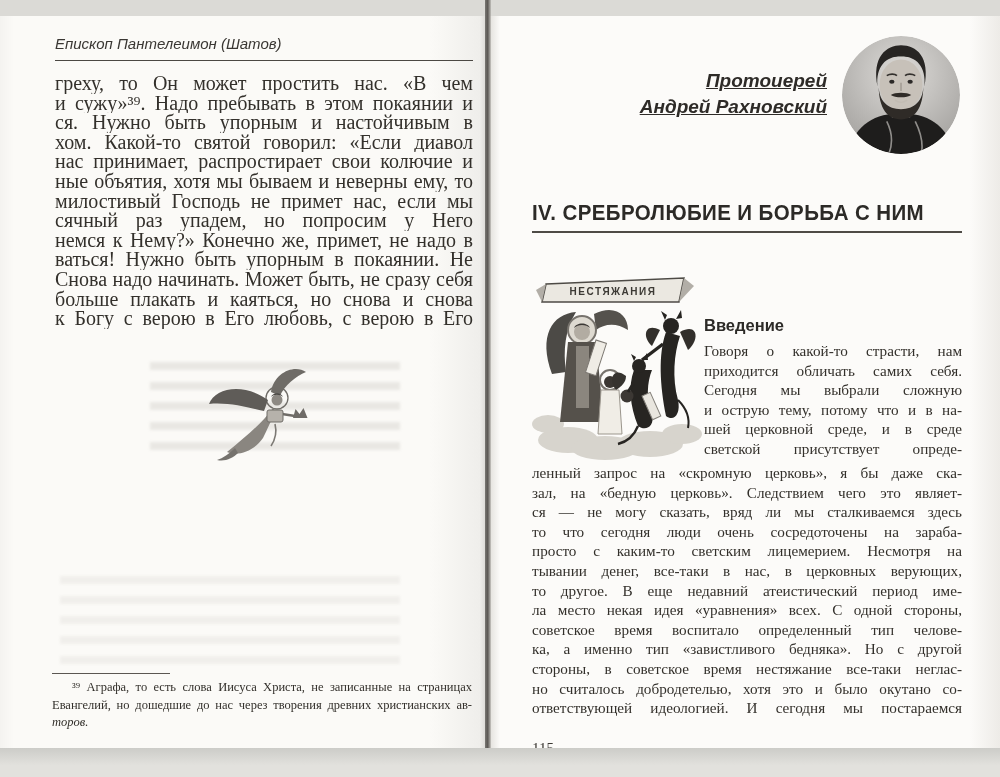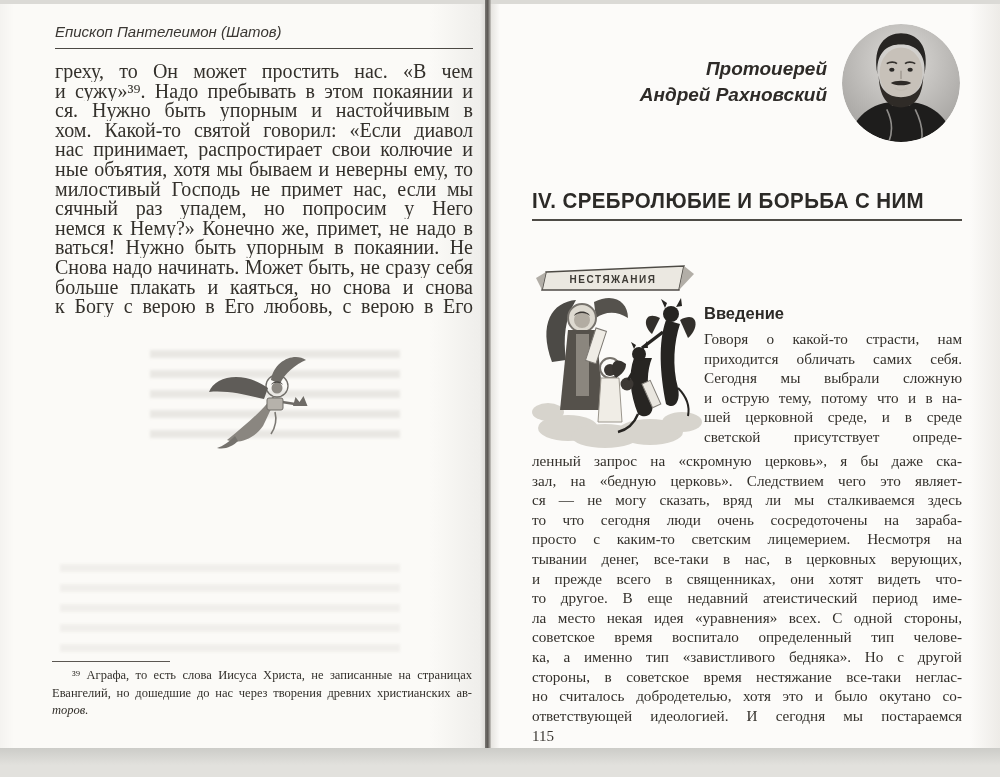--- a/index.html
+++ b/index.html
@@ -4,21 +4,21 @@
 <style>
   html,body{margin:0;padding:0;}
   body{
     width:1000px;height:777px;
     background:#dbdad6;
     font-family:"Liberation Serif", serif;
     overflow:hidden;
   }
   #spread{position:relative;width:1000px;height:777px;}
   .page{
-    position:absolute;top:4px;height:748px;
+    position:absolute;top:16px;height:748px;
     background:#fbfaf7;
   }
   #left-page{left:0;width:487px;background:linear-gradient(to right,#f4f3f0 0,#fbfaf7 14px,#fbfaf7 430px,#efeeeb 480px,#d8d6d2 487px);}
   #right-page{left:490px;width:510px;background:linear-gradient(to right,#e4e2de 0,#fcfbf9 10px,#fcfbf9 480px,#edebe7 510px);}
   #gutter{
     position:absolute;top:0;left:485px;width:6px;height:777px;
     background:linear-gradient(to right,rgba(40,38,35,.55),rgba(70,66,62,.85) 45%,rgba(120,116,110,.25));
   }
   #bottom-strip{
     position:absolute;left:0;top:748px;width:1000px;height:29px;
@@ -50,21 +50,21 @@
   .footnote-rule{position:absolute;left:52px;top:657px;width:118px;height:1px;background:#5b5752;}
   .footnote{position:absolute;left:52px;top:663px;width:420px;font-size:12.5px;}
   .footnote .tline{height:17.6px;line-height:17.6px;}
   .footnote .tline:first-child{text-indent:20px;}
   .footnote .tline:last-child{text-align-last:left;font-style:italic;}
 
   
   .author{
     position:absolute;left:43px;top:52px;width:294px;
     font-family:"Liberation Sans",sans-serif;font-style:italic;font-weight:600;
-    font-size:19px;line-height:26px;text-align:right;color:#2e2b28;
+    font-size:19px;line-height:26px;text-align:right;color:#2e2b28;text-decoration:underline;
   }
   #portrait{position:absolute;left:352px;top:20px;width:118px;height:118px;border-radius:50%;overflow:hidden;}
   .chapter-heading{
     position:absolute;left:42px;top:183px;width:430px;
     font-family:"Liberation Sans",sans-serif;font-weight:700;
     font-size:20.5px;letter-spacing:.4px;color:#2c2a27;
     transform:scaleY(1.08);transform-origin:top left;
   }
   .chapter-rule{position:absolute;left:42px;top:215px;width:430px;height:2px;background:#4e4b46;}
   #icon-illustration{position:absolute;left:40px;top:258px;width:172px;height:190px;}
@@ -229,21 +229,20 @@
         <div class="tline">шей церковной среде, и в среде</div>
         <div class="tline">светской присутствует опреде-</div>
       </div>
     <div class="right-full txt">
         <div class="tline">ленный запрос на «скромную церковь», я бы даже ска-</div>
         <div class="tline">зал, на «бедную церковь». Следствием чего это являет-</div>
         <div class="tline">ся — не могу сказать, вряд ли мы сталкиваемся здесь</div>
         <div class="tline">то что сегодня люди очень сосредоточены на зараба-</div>
         <div class="tline">просто с каким-то светским лицемерием. Несмотря на</div>
         <div class="tline">тывании денег, все-таки в нас, в церковных верующих,</div>
-        <div class="tline">и прежде всего в священниках, они хотят видеть что-</div>
         <div class="tline">то другое. В еще недавний атеистический период име-</div>
         <div class="tline">ла место некая идея «уравнения» всех. С одной стороны,</div>
         <div class="tline">советское время воспитало определенный тип челове-</div>
         <div class="tline">ка, а именно тип «завистливого бедняка». Но с другой</div>
         <div class="tline">стороны, в советское время нестяжание все-таки неглас-</div>
         <div class="tline">но считалось добродетелью, хотя это и было окутано со-</div>
         <div class="tline">ответствующей идеологией. И сегодня мы постараемся</div>
       </div>
 
     <div class="page-number">115</div>

